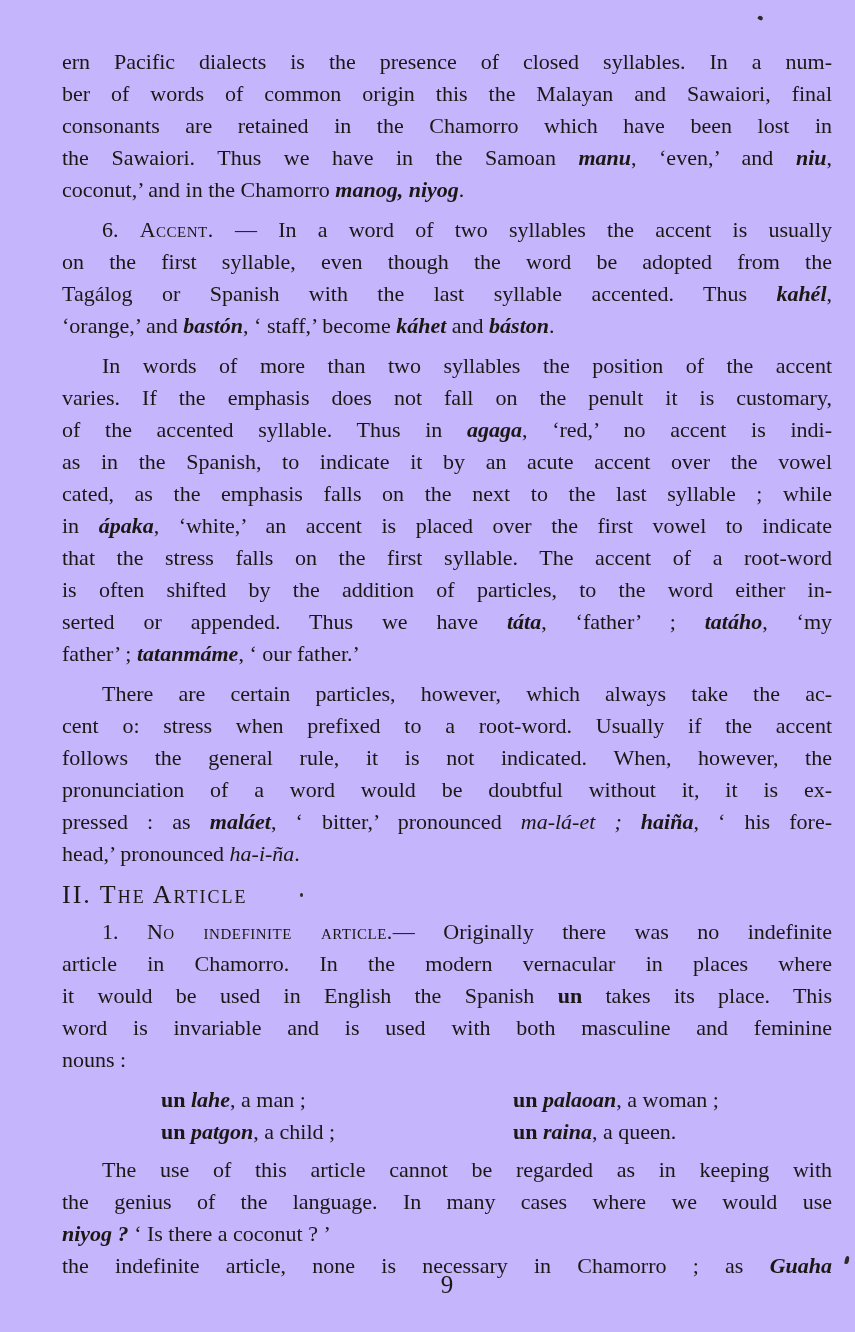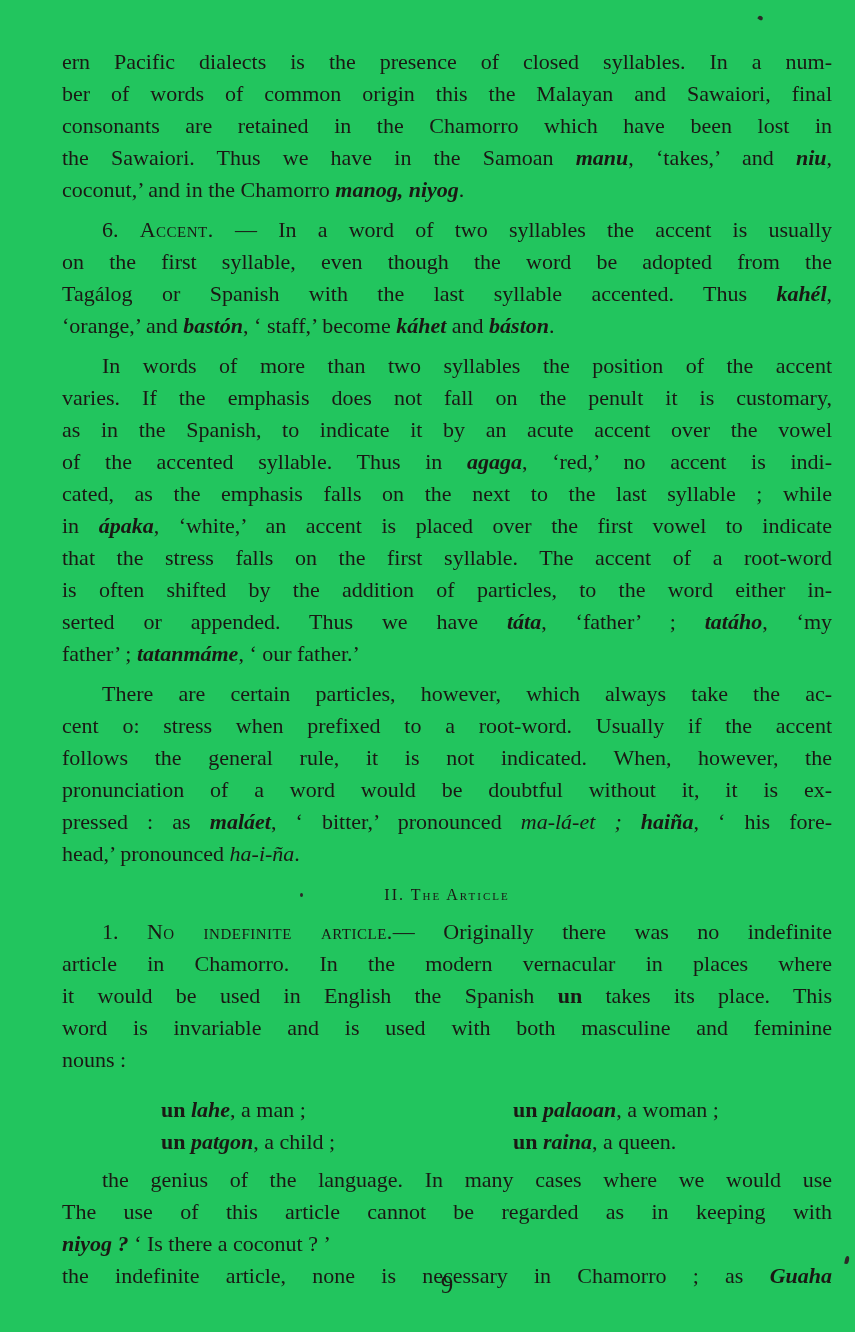--- a/index.html
+++ b/index.html
@@ -4,21 +4,21 @@
 <style>
   html, body {
     margin: 0;
     padding: 0;
     background: #ffffff;
   }
   .page {
     position: relative;
     width: 855px;
     height: 1332px;
-    background: #22c55e;
+    background: #c4b5fd;
     color: #1b1814;
     font-family: "Liberation Serif", "DejaVu Serif", serif;
     overflow: hidden;
   }
   .text-col {
     position: absolute;
     left: 62px;
     top: 46px;
     width: 770px;
     font-size: 22px;
@@ -29,29 +29,29 @@
   .line {
     text-align: justify;
     text-align-last: justify;
   }
   .line.last { text-align-last: left; }
   .it  { font-style: italic; }
   .bit { font-style: italic; font-weight: bold; }
   .bd  { font-weight: bold; }
   .sc  { font-variant: small-caps; letter-spacing: 0.5px; }
   .heading {
-    font-size: 16px;
+    font-size: 26px;
     font-weight: normal;
     font-variant: small-caps;
     letter-spacing: 2px;
-    text-align: center;
+    text-align: left;
     margin: 10px 0 6px 0;
     line-height: 30px;
   }
-  #blocks-bottom .para:first-child { margin-bottom: 18px; }
+  #blocks-bottom .para:first-child { margin-bottom: 8px; }
   .examples {
     display: flex;
     padding-left: 72px;
     margin: 0 0 6px 0;
   }
   .examples .col-left { width: 352px; }
   .ex-line { text-align: left; margin-left: 27px; }
   .page-number {
     position: absolute;
     left: 62px;
@@ -73,34 +73,34 @@
 </head>
 <body>
 
 <div class="page">
   <div class="text-col">
     <div id="blocks-top">
         <div class="para">
           <div class="line"><span>ern Pacific dialects is the presence of closed syllables.  In a num-</span></div>
           <div class="line"><span>ber of words of common origin this the Malayan and Sawaiori, final</span></div>
           <div class="line"><span>consonants are retained in the Chamorro which have been lost in</span></div>
-          <div class="line"><span>the Sawaiori.  Thus we have in the Samoan </span><span class="bit">manu</span><span>, ‘takes,’ and </span><span class="bit">niu</span><span>,</span></div>
+          <div class="line"><span>the Sawaiori.  Thus we have in the Samoan </span><span class="bit">manu</span><span>, ‘even,’ and </span><span class="bit">niu</span><span>,</span></div>
           <div class="line last"><span>coconut,’ and in the Chamorro </span><span class="bit">manog, niyog</span><span>.</span></div>
         </div>
         <div class="para indent">
           <div class="line"><span>6. </span><span class="sc">Accent.</span><span> — In a word of two syllables the accent is usually</span></div>
           <div class="line"><span>on the first syllable, even though the word be adopted from the</span></div>
           <div class="line"><span>Tagálog or Spanish with the last syllable accented.  Thus </span><span class="bit">kahél</span><span>,</span></div>
           <div class="line last"><span>‘orange,’ and </span><span class="bit">bastón</span><span>, ‘ staff,’ become </span><span class="bit">káhet</span><span> and </span><span class="bit">báston</span><span>.</span></div>
         </div>
         <div class="para indent">
           <div class="line"><span>In words of more than two syllables the position of the accent</span></div>
           <div class="line"><span>varies.  If the emphasis does not fall on the penult it is customary,</span></div>
+          <div class="line"><span>of the accented syllable.  Thus in </span><span class="bit">agaga</span><span>, ‘red,’ no accent is indi-</span></div>
           <div class="line"><span>as in the Spanish, to indicate it by an acute accent over the vowel</span></div>
-          <div class="line"><span>of the accented syllable.  Thus in </span><span class="bit">agaga</span><span>, ‘red,’ no accent is indi-</span></div>
           <div class="line"><span>cated, as the emphasis falls on the next to the last syllable ; while</span></div>
           <div class="line"><span>in </span><span class="bit">ápaka</span><span>, ‘white,’ an accent is placed over the first vowel to indicate</span></div>
           <div class="line"><span>that the stress falls on the first syllable.  The accent of a root-word</span></div>
           <div class="line"><span>is often shifted by the addition of particles, to the word either in-</span></div>
           <div class="line"><span>serted or appended.  Thus we have </span><span class="bit">táta</span><span>, ‘father’ ; </span><span class="bit">tatáho</span><span>, ‘my</span></div>
           <div class="line last"><span>father’ ; </span><span class="bit">tatanmáme</span><span>, ‘ our father.’</span></div>
         </div>
         <div class="para indent">
           <div class="line"><span>There are certain particles, however, which always take the ac-</span></div>
           <div class="line"><span>cent o: stress when prefixed to a root-word.  Usually if the accent</span></div>
@@ -123,22 +123,22 @@
           <div class="col-left">
             <div class="ex-line last"><span class="bd">un</span><span> </span><span class="bit">lahe</span><span>, a man ;</span></div>
             <div class="ex-line last"><span class="bd">un</span><span> </span><span class="bit">patgon</span><span>, a child ;</span></div>
           </div>
           <div class="col-right">
             <div class="ex-line last"><span class="bd">un</span><span> </span><span class="bit">palaoan</span><span>, a woman ;</span></div>
             <div class="ex-line last"><span class="bd">un</span><span> </span><span class="bit">raina</span><span>, a queen.</span></div>
           </div>
         </div>
         <div class="para indent">
+          <div class="line"><span>The use of this article cannot be regarded as in keeping with</span></div>
           <div class="line"><span>the genius of the language.  In many cases where we would use</span></div>
-          <div class="line"><span>The use of this article cannot be regarded as in keeping with</span></div>
           <div class="line last"><span class="bit">niyog ?</span><span> ‘ Is there a coconut ? ’</span></div>
           <div class="line"><span>the indefinite article, none is necessary in Chamorro ; as </span><span class="bit">Guaha</span></div>
         </div>
       </div>
   </div>
   <div class="page-number">9</div>
   <div class="speck s1"></div>
   <div class="speck s2"></div>
   <div class="speck s3"></div>
 </div>

